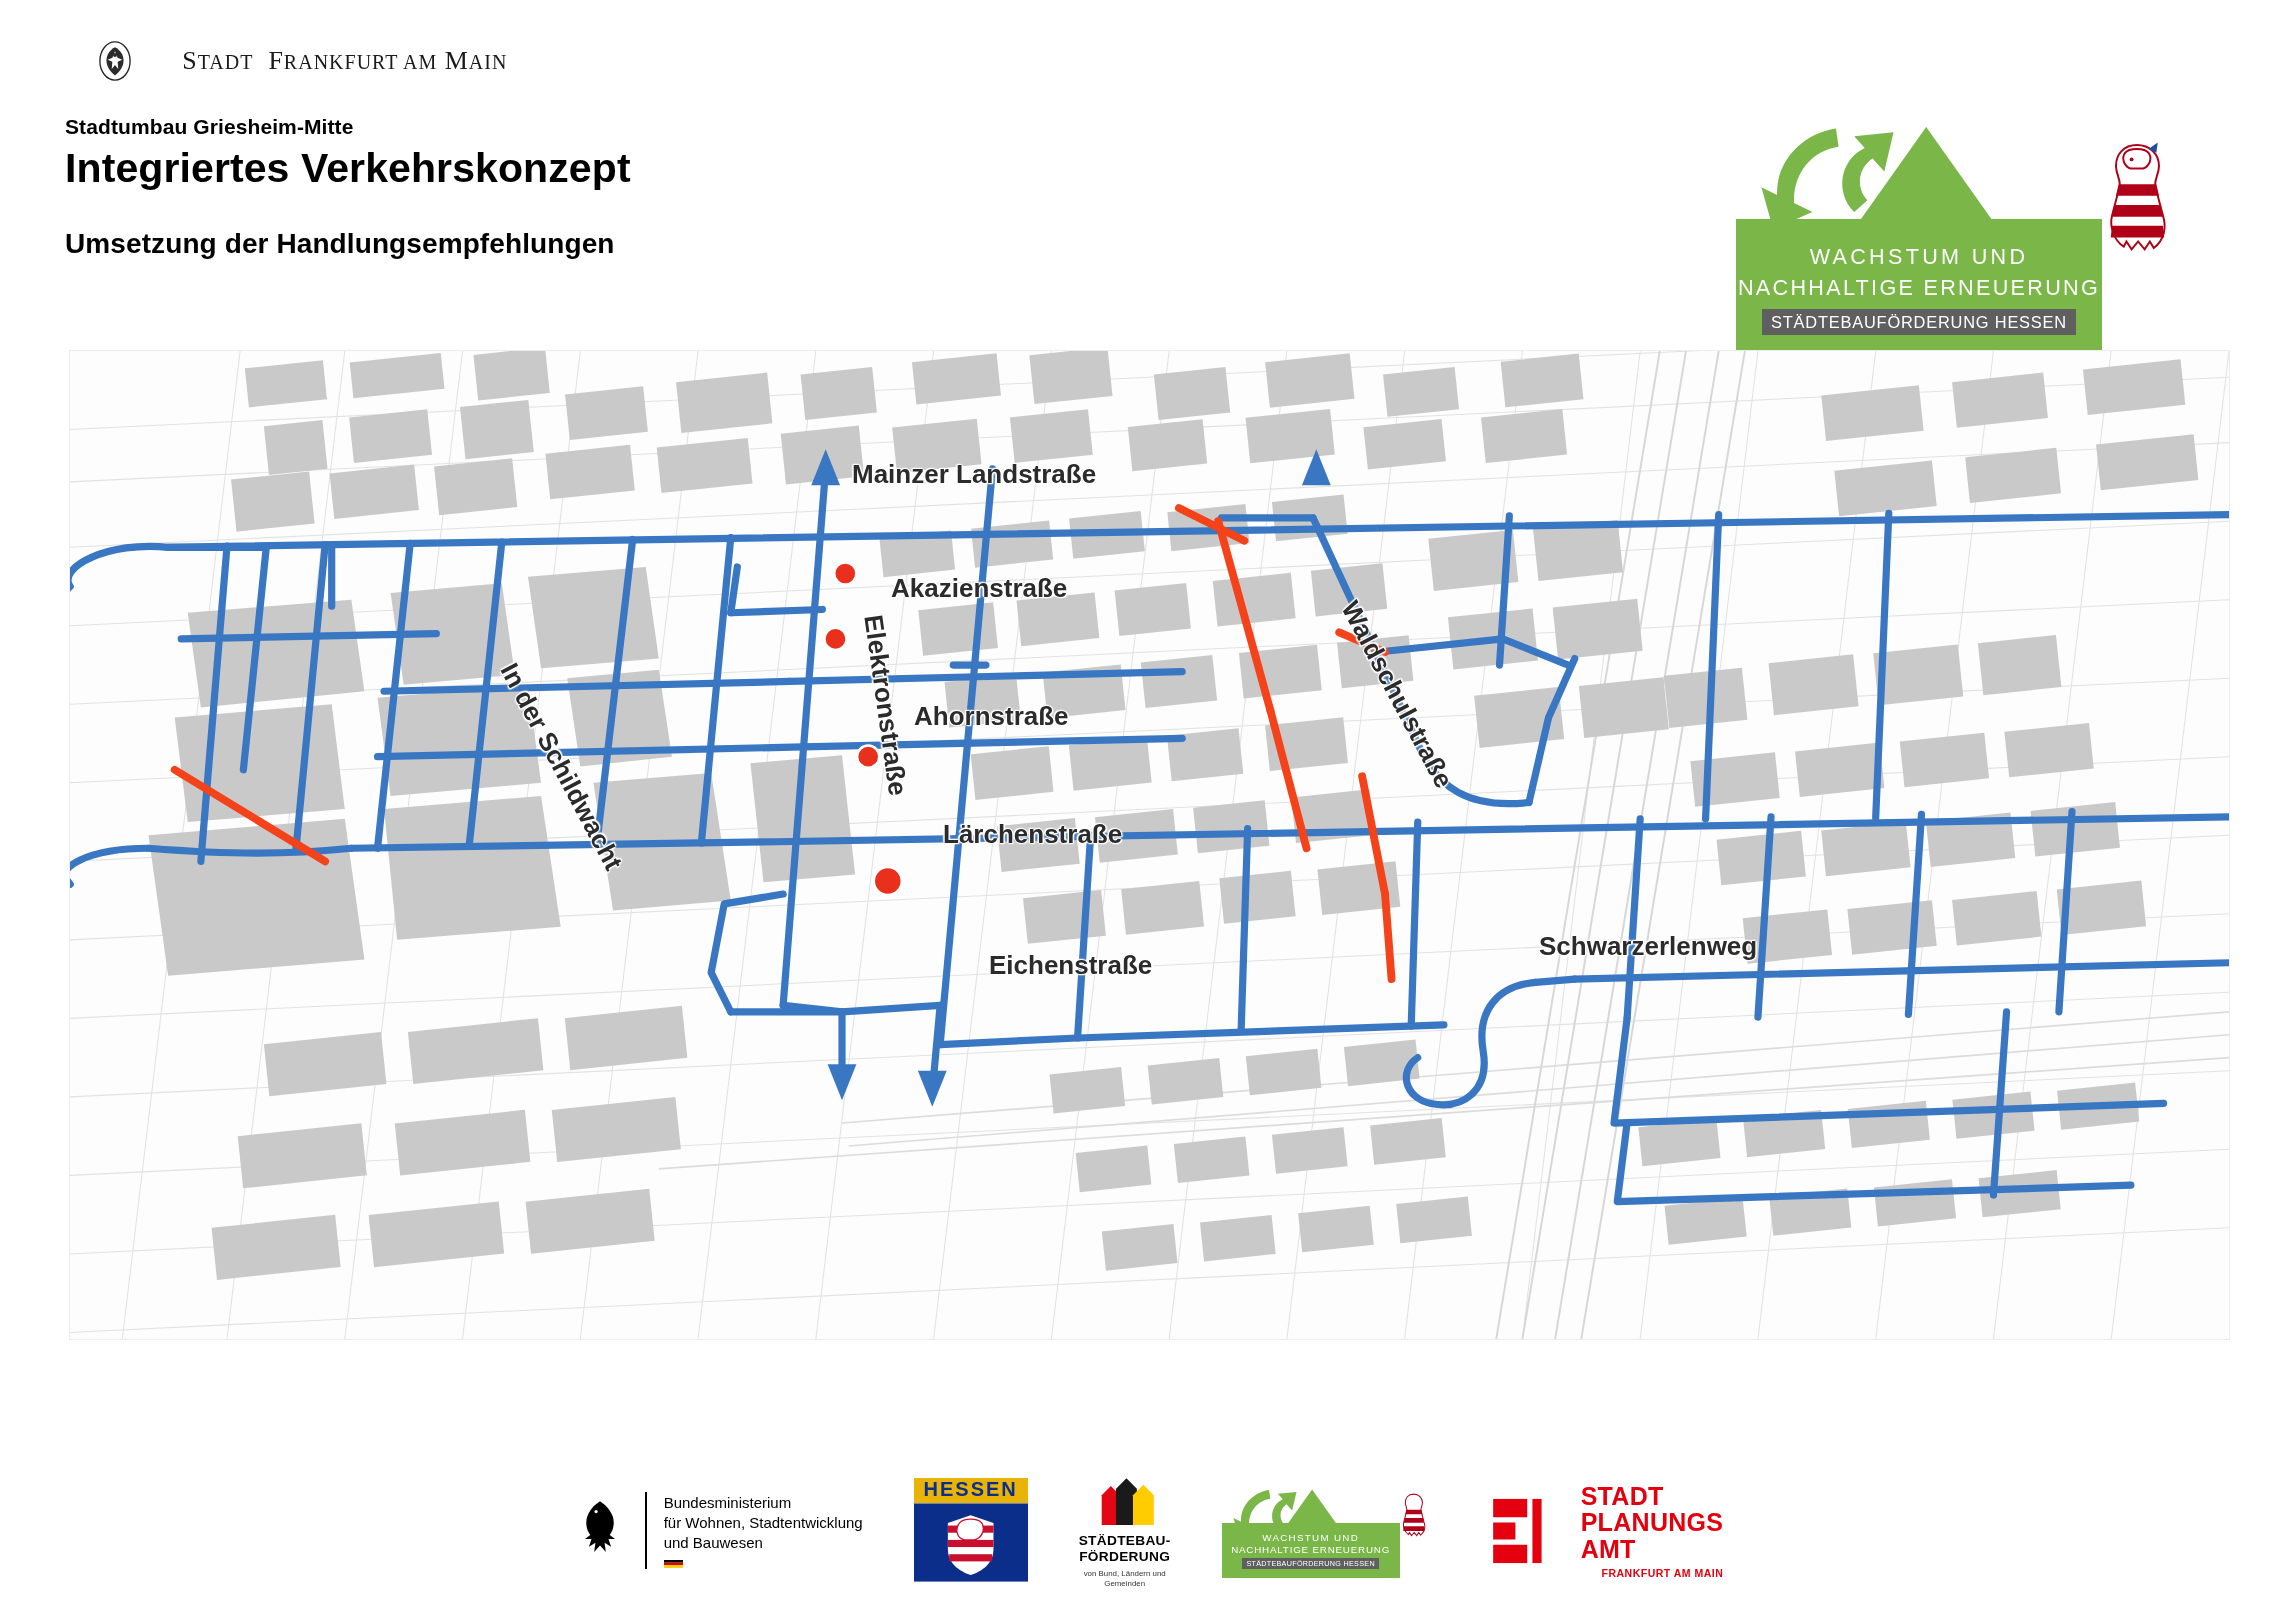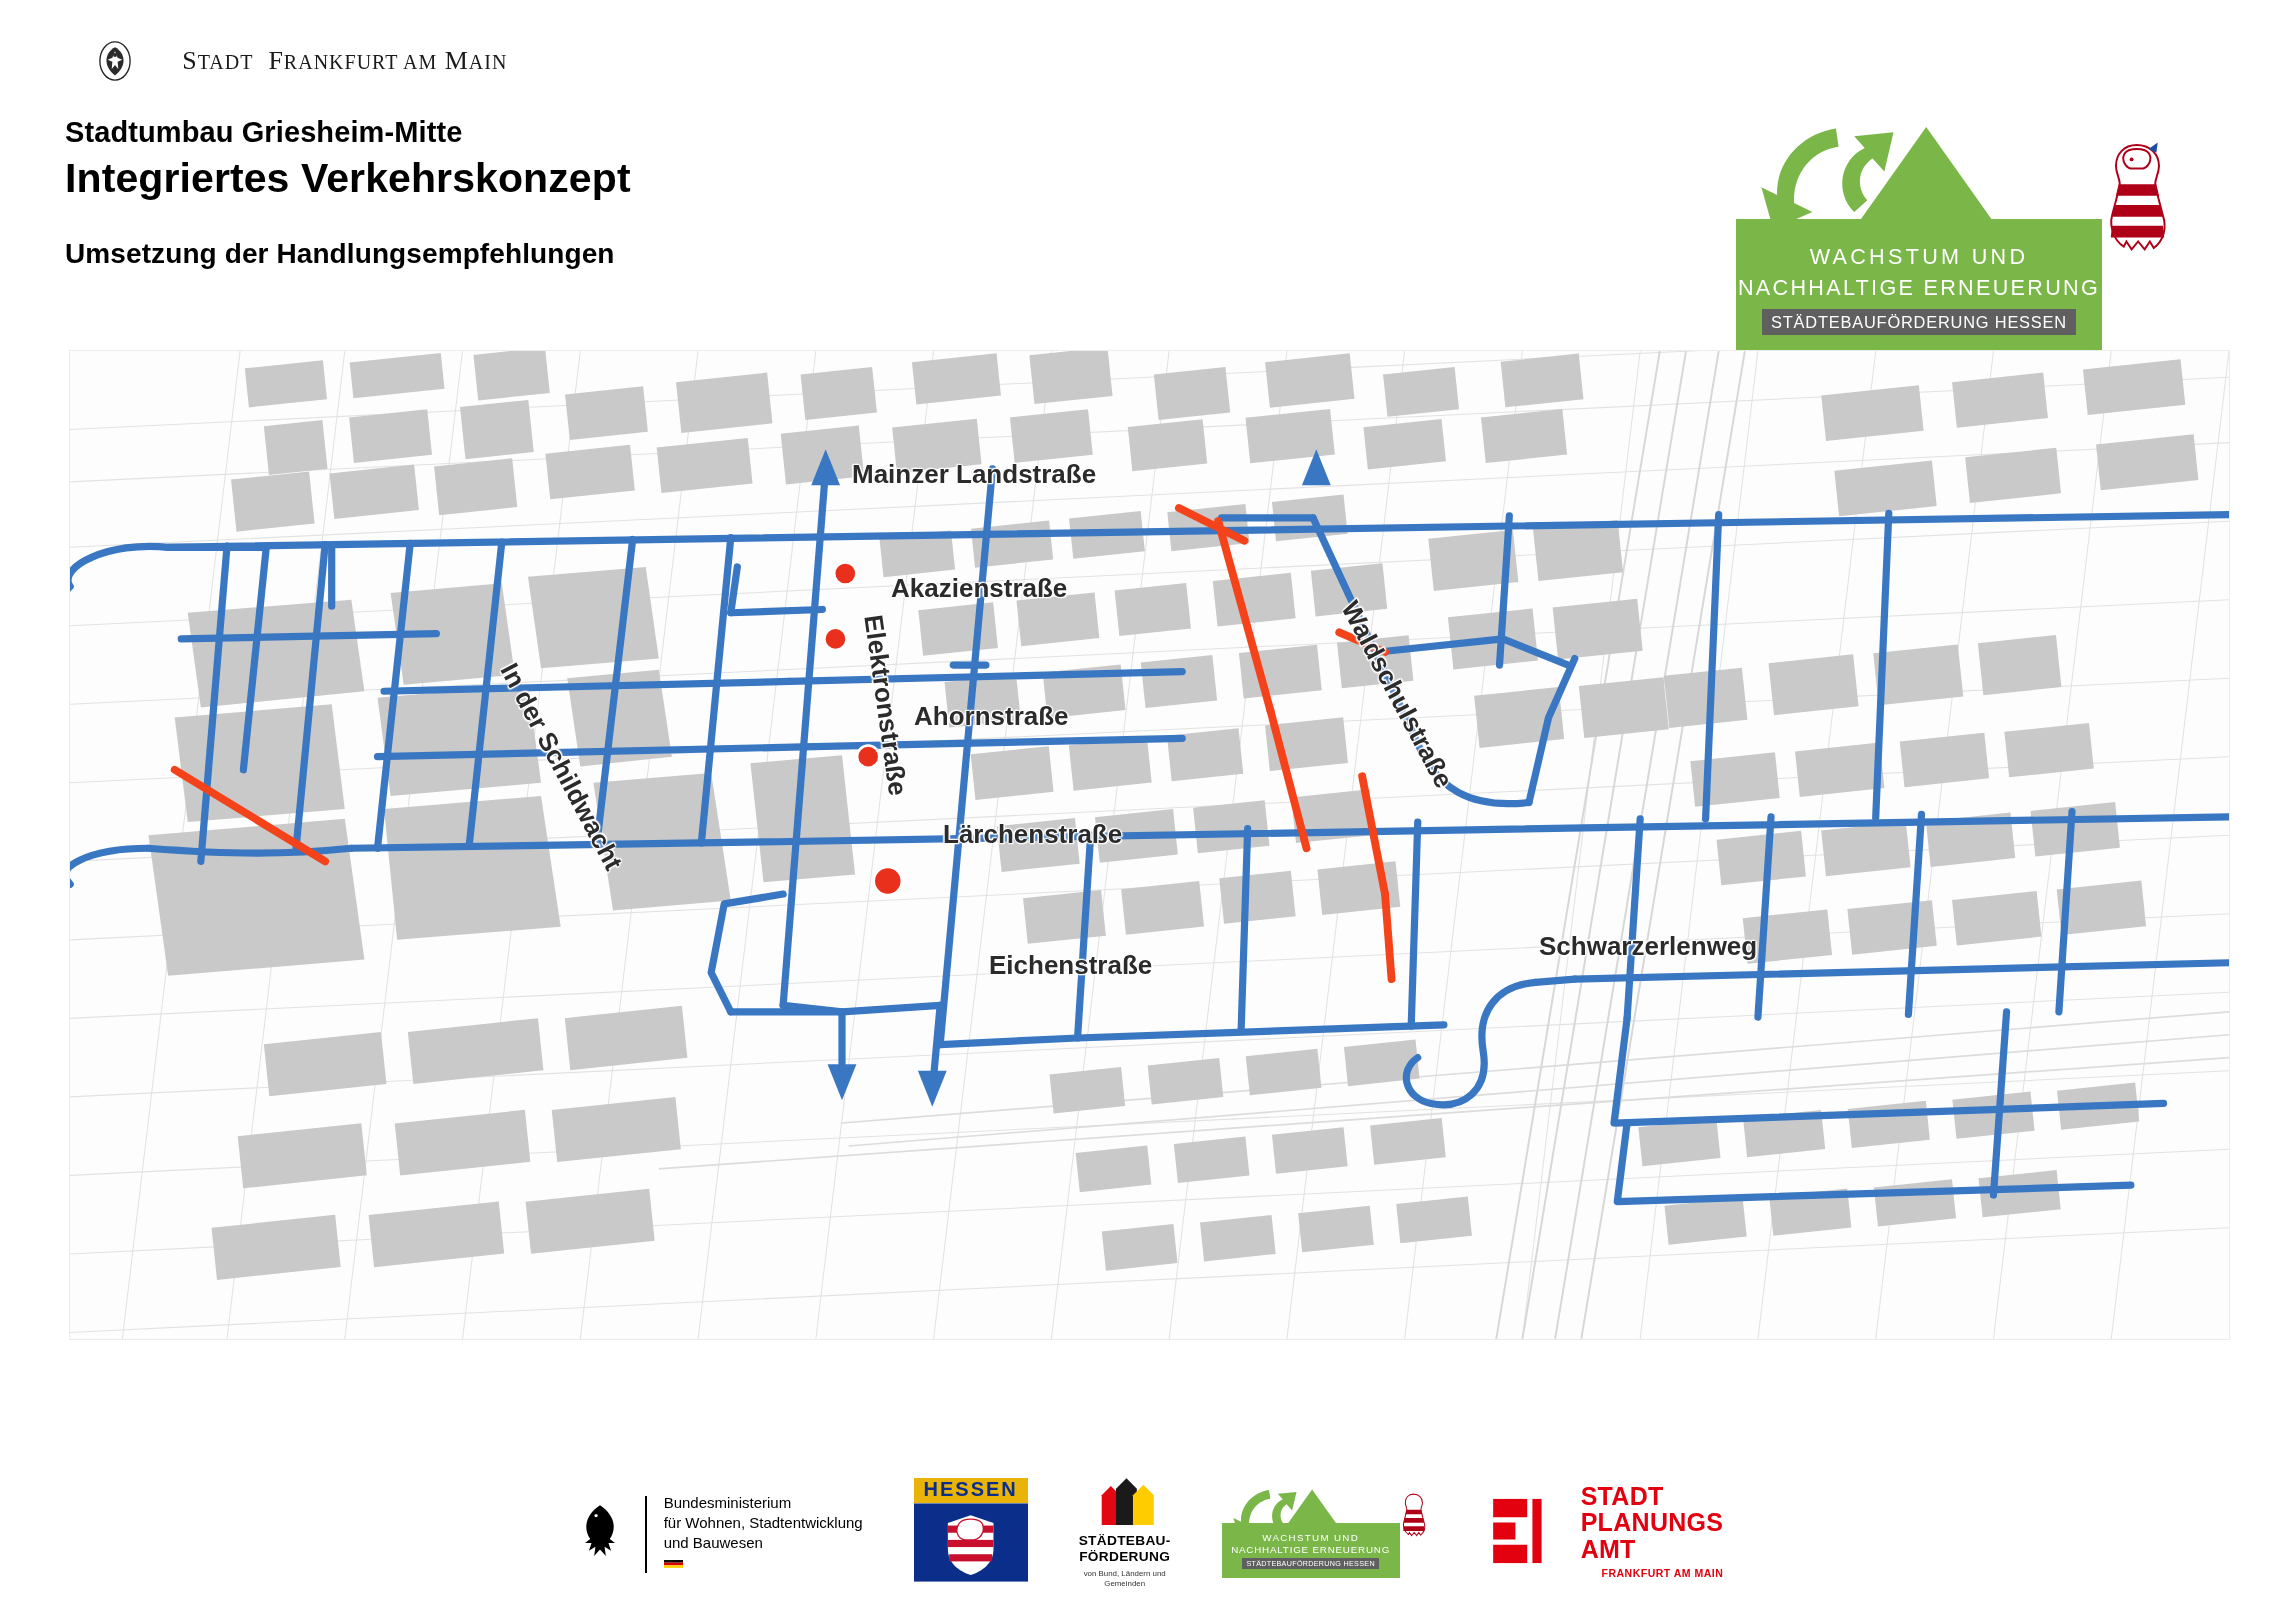--- a/index.html
+++ b/index.html
@@ -41,21 +41,21 @@
     font-size: 20px;
   }
 
   .title-block {
     position: absolute;
     left: 65px;
     top: 114px;
     width: 1439px;
   }
   .subtitle-small {
-    font-size: 29px;
+    font-size: 21px;
     font-weight: bold;
     line-height: 1.25;
     letter-spacing: 0.1px;
   }
   .title-main {
     font-size: 41px;
     font-weight: bold;
     line-height: 1.2;
     margin-top: 3.9px;
     letter-spacing: 0.1px;
@@ -165,21 +165,21 @@
     top: 1459px;
     width: 2295px;
     height: 144px;
     display: flex;
     justify-content: center;
     align-items: center;
     gap: 51px;
   }
   .f-item { display: flex; align-items: center; }
 
-  .bmwsb { display: flex; align-items: flex-end; gap: 10.5px; }
+  .bmwsb { display: flex; align-items: center; gap: 10.5px; }
   .bmwsb .bar {
     width: 2px; height: 77px; background: #000;
     margin: 0 6.5px;
   }
   .bmwsb .txt {
     font-size: 15px; line-height: 1.34; color: #000; padding-top: 3.9px;
   }
   .bmwsb .flag {
     width: 19.6px; height: 7.9px; margin-top: 3.9px;
   }

